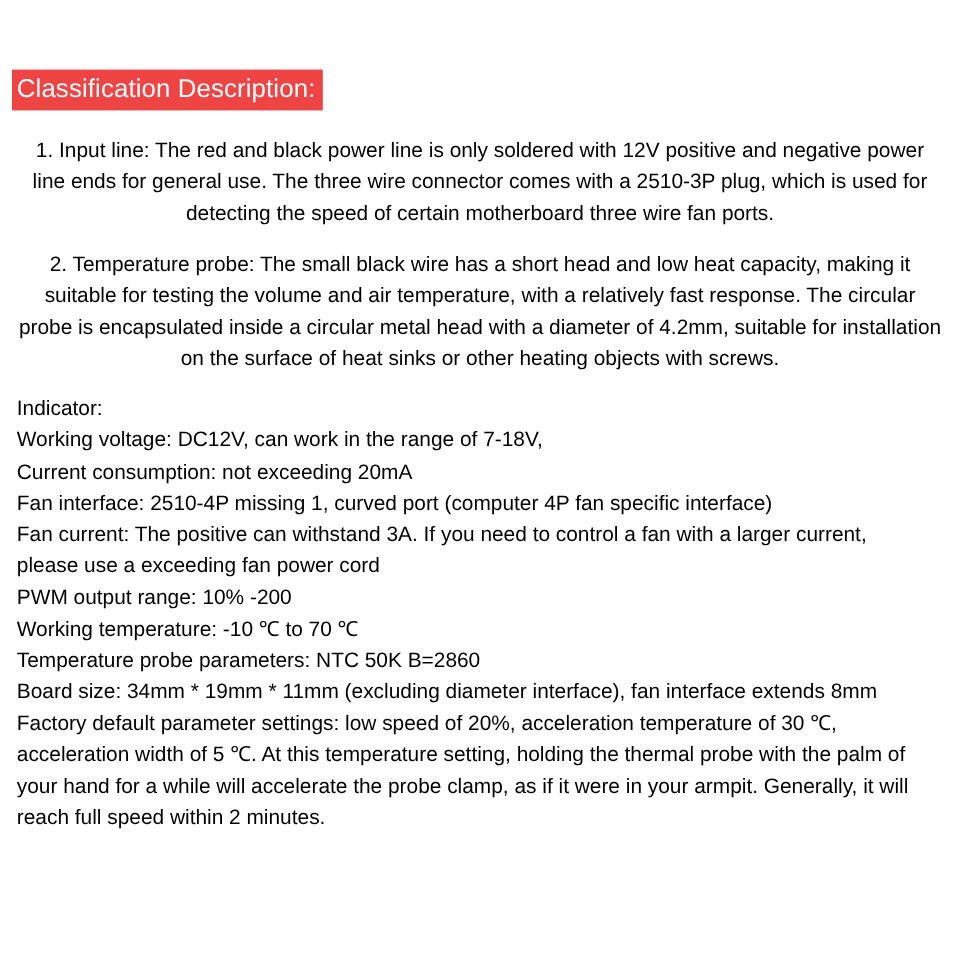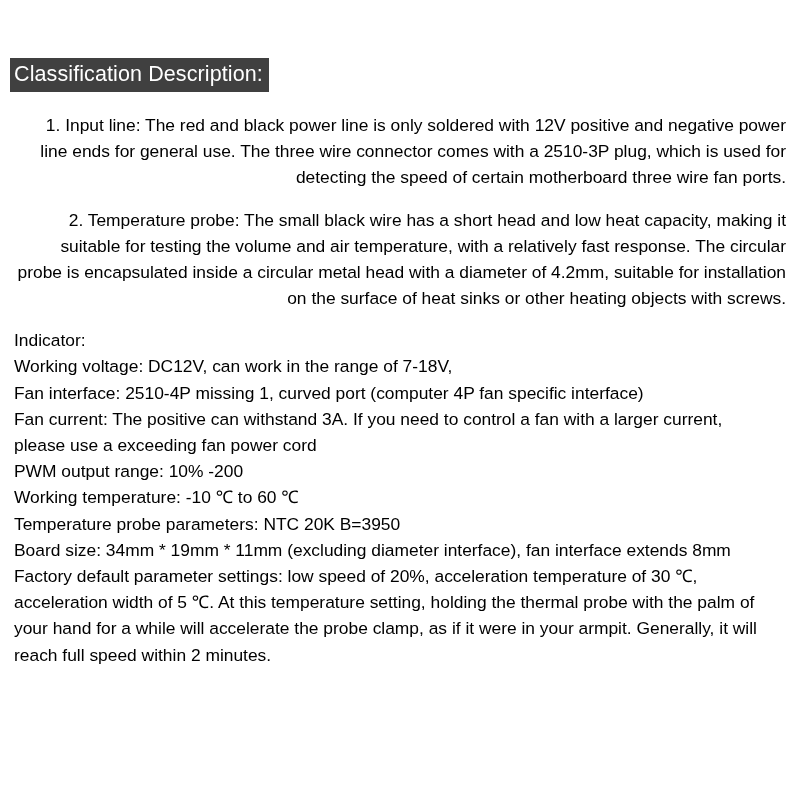--- a/index.html
+++ b/index.html
@@ -19,34 +19,34 @@
     width: 800px;
     height: 800px;
     box-sizing: border-box;
     padding: 58px 10px 10px 10px;
   }
   .heading-wrap {
     display: inline-block;
   }
   .heading {
     display: inline-block;
-    background: #404040;
+    background: #ef4444;
     color: #ffffff;
     font-size: 21.5px;
     line-height: 1.35;
     padding: 2px 6px 3px 4px;
     letter-spacing: 0.1px;
     white-space: nowrap;
   }
   .para {
     font-size: 17.4px;
     line-height: 1.48;
     margin: 18px 0 0 0;
     padding: 0 4px 0 4px;
-    text-align: right;
+    text-align: center;
   }
   .para.first {
     margin-top: 21px;
   }
   .spec-block {
     margin-top: 16px;
     padding: 0 4px 0 4px;
   }
   .spec-line {
     font-size: 17.4px;
@@ -66,23 +66,24 @@
     <span class="heading">Classification Description:</span>
   </div>
 
   <p class="para first">1. Input line: The red and black power line is only soldered with 12V positive and negative power line ends for general use. The three wire connector comes with a 2510-3P plug, which is used for detecting the speed of certain motherboard three wire fan ports.</p>
 
   <p class="para">2. Temperature probe: The small black wire has a short head and low heat capacity, making it suitable for testing the volume and air temperature, with a relatively fast response. The circular probe is encapsulated inside a circular metal head with a diameter of 4.2mm, suitable for installation on the surface of heat sinks or other heating objects with screws.</p>
 
   <div class="spec-block">
     <div class="spec-line">Indicator:</div>
     <div class="spec-line">Working voltage: DC12V, can work in the range of 7-18V,</div>
+    <div class="spec-line">Current consumption: not exceeding 20mA</div>
     <div class="spec-line">Fan interface: 2510-4P missing 1, curved port (computer 4P fan specific interface)</div>
     <div class="spec-line">Fan current: The positive can withstand 3A. If you need to control a fan with a larger current,</div>
     <div class="spec-line">please use a exceeding fan power cord</div>
     <div class="spec-line">PWM output range: 10% -200</div>
-    <div class="spec-line">Working temperature: -10 ℃ to 60 ℃</div>
-    <div class="spec-line">Temperature probe parameters: NTC 20K B=3950</div>
+    <div class="spec-line">Working temperature: -10 ℃ to 70 ℃</div>
+    <div class="spec-line">Temperature probe parameters: NTC 50K B=2860</div>
     <div class="spec-line">Board size: 34mm * 19mm * 11mm (excluding diameter interface), fan interface extends 8mm</div>
     <div class="spec-line wrap">Factory default parameter settings: low speed of 20%, acceleration temperature of 30 ℃, acceleration width of 5 ℃. At this temperature setting, holding the thermal probe with the palm of your hand for a while will accelerate the probe clamp, as if it were in your armpit. Generally, it will reach full speed within 2 minutes.</div>
   </div>
 
 </div>
 
 </body></html>

